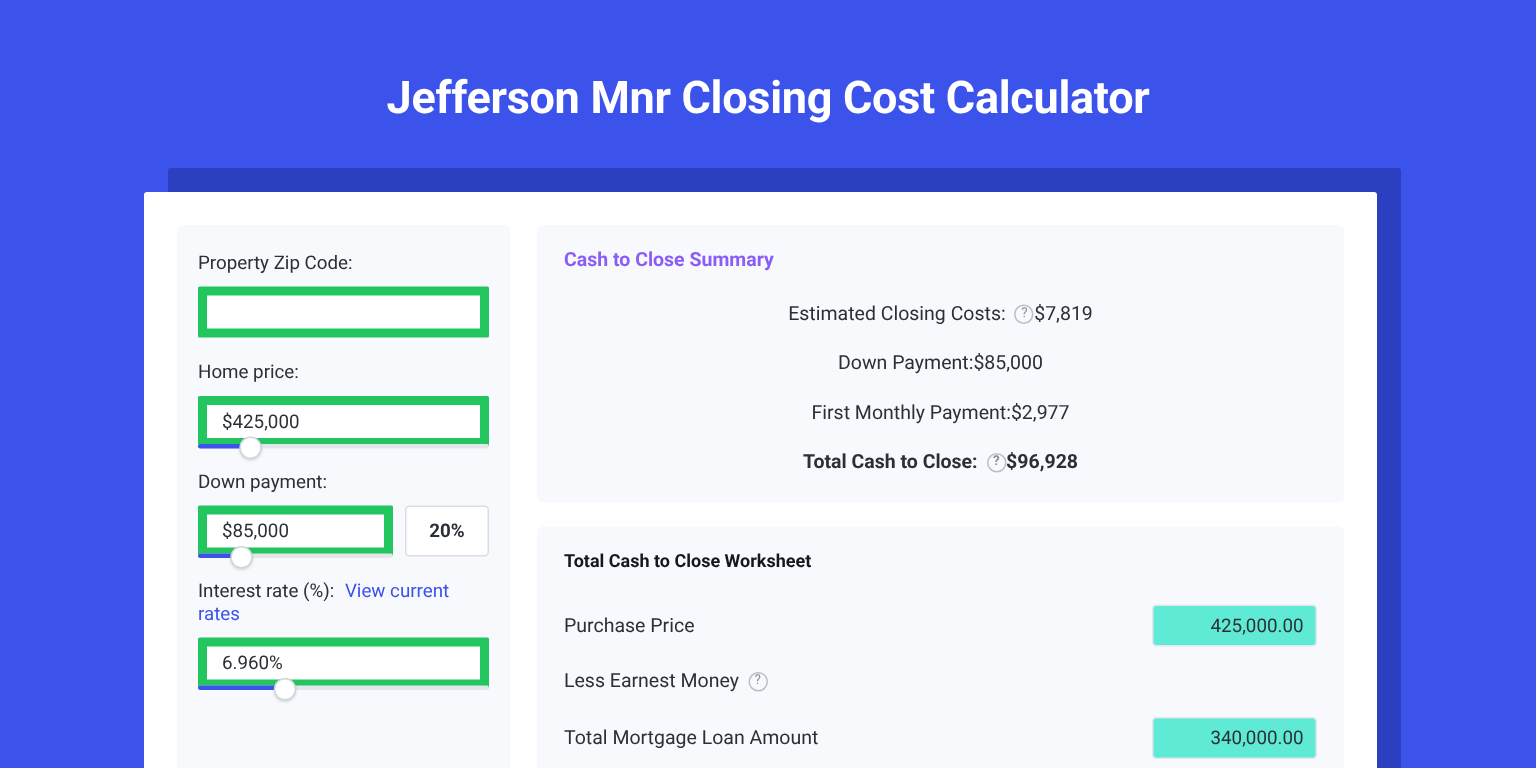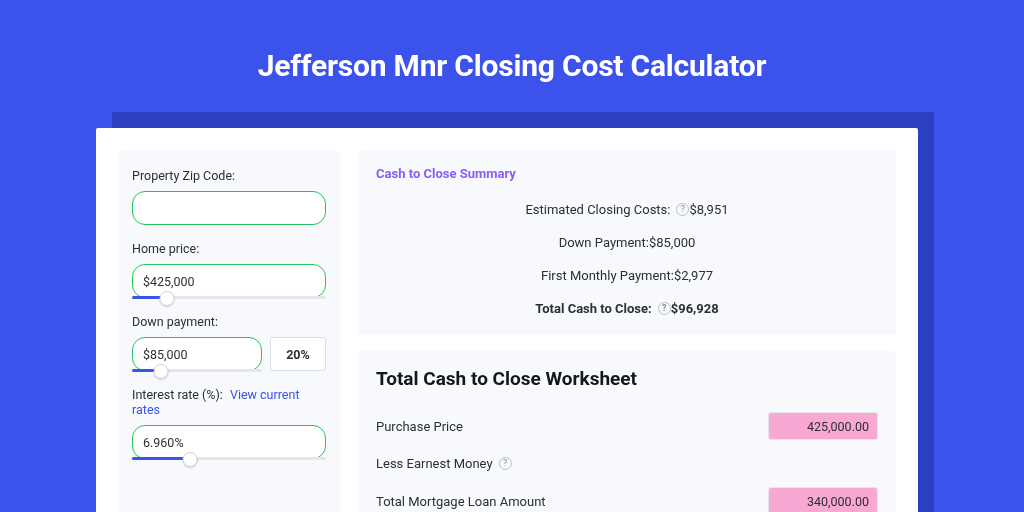--- a/index.html
+++ b/index.html
@@ -54,22 +54,22 @@
   .field-label {
     display: block;
     font-size: 12.5px;
     color: #2b2f36;
     margin-bottom: 8px;
     font-weight: 400;
   }
   .text-input {
     width: 100%;
     height: 34px;
-    border: 1px solid #22c55e;
-    border-radius: 13px;
+    border: 6px solid #22c55e;
+    border-radius: 1px;
     background: #fff;
     padding: 0 10px;
     font-size: 12.5px;
     color: #2b2f36;
     font-family: inherit;
   }
   .slider-input-wrap { position: relative; }
   .slider-track {
     position: absolute;
     left: 0; right: 0; bottom: -1px;
@@ -155,40 +155,40 @@
     color: #8a90a0;
     line-height: 1;
     cursor: pointer;
   }
   .worksheet-box {
     background: #F7F9FC;
     border-radius: 4px;
     padding: 16px 18px;
   }
   .ws-title {
-    font-size: 19px;
+    font-size: 12px;
     font-weight: 700;
     color: #14171c;
     margin-bottom: 14px;
   }
   .ws-row {
     display: flex;
     justify-content: space-between;
     align-items: center;
     font-size: 13px;
     color: #2b2f36;
     padding: 8px 0;
   }
   .ws-row .lbl { display: flex; align-items: center; gap: 6px; }
   .ws-val-box {
     width: 110px;
     height: 28px;
     border: 1px solid #e3e6ed;
     border-radius: 3px;
-    background: #f9a8d4;
+    background: #5eead4;
     display: flex;
     align-items: center;
     justify-content: flex-end;
     padding: 0 8px;
     font-size: 12.5px;
     color: #2b2f36;
   }
 </style>
 </head>
 <body>
@@ -247,21 +247,21 @@
   <div class="right">
 
     <div class="summary-box">
       <div class="summary-title">Cash to Close Summary</div>
 
       <div class="summary-row">
         <div class="lbl">
           <span>Estimated Closing Costs:</span>
           <span class="help-icon">?</span>
         </div>
-        <div class="val">$8,951</div>
+        <div class="val">$7,819</div>
       </div>
 
       <div class="summary-row">
         <div class="lbl">
           <span>Down Payment:</span>
         </div>
         <div class="val">$85,000</div>
       </div>
 
       <div class="summary-row">

